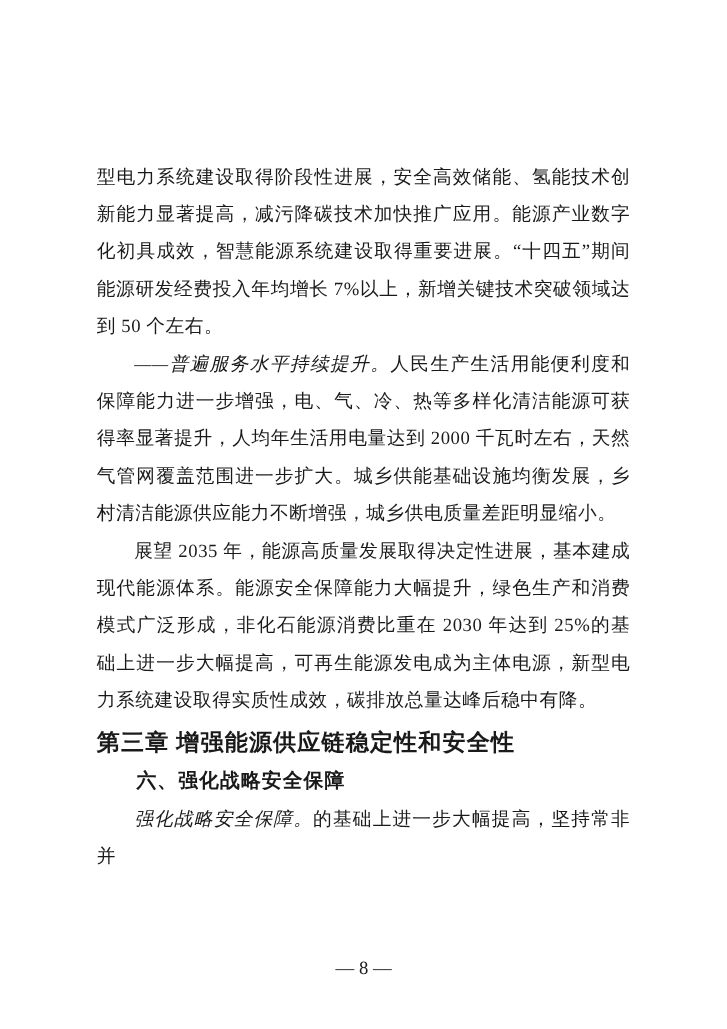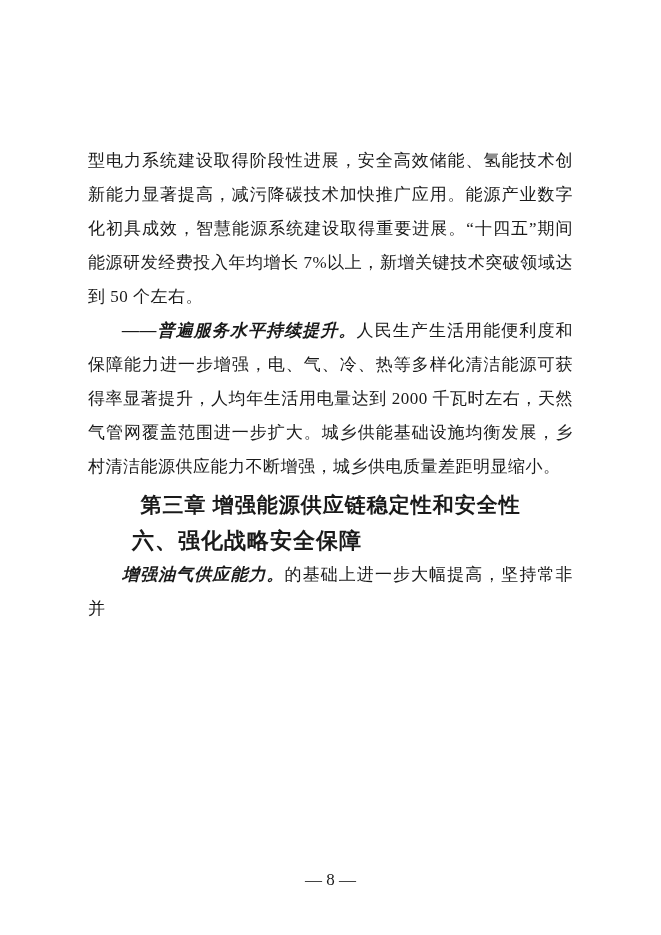--- a/index.html
+++ b/index.html
@@ -29,37 +29,37 @@
     line-height: 34px;
     text-align: justify;
     text-justify: inter-character;
     letter-spacing: 0.5px;
   }
   .para.indent {
     text-indent: 2em;
   }
   .em-lead {
     font-style: italic;
-    font-weight: 700;
+    font-weight: 400;
   }
   .chapter-heading {
     margin: 4px 0 2px 0;
     font-size: 21px;
     line-height: 34px;
     font-weight: bold;
-    text-align: center;
+    text-align: left;
     letter-spacing: 1px;
   }
   .section-heading {
     margin: 0;
-    font-size: 22px;
+    font-size: 18px;
     line-height: 34px;
     font-weight: bold;
     text-indent: 2em;
-    font-family: Liberation Serif, serif;
+    font-family: Liberation Mono, monospace;
     letter-spacing: 1px;
   }
   .footer {
     position: absolute;
     top: 831px;
     left: 0;
     width: 661px;
     text-align: center;
     font-size: 17px;
     line-height: 34px;
@@ -69,26 +69,27 @@
 </head>
 <body>
 
 <div class="page">
   <div class="content">
 
     <p class="para"><span>型电力系统建设取得阶段性进展，安全高效储能、氢能技术创新能力显著提高，减污降碳技术加快推广应用。能源产业数字化初具成效，智慧能源系统建设取得重要进展。“十四五”期间能源研发经费投入年均增长 7%以上，新增关键技术突破领域达到 50 个左右。</span></p>
 
     <p class="para indent"><span class="em-lead">——普遍服务水平持续提升。</span><span>人民生产生活用能便利度和保障能力进一步增强，电、气、冷、热等多样化清洁能源可获得率显著提升，人均年生活用电量达到 2000 千瓦时左右，天然气管网覆盖范围进一步扩大。城乡供能基础设施均衡发展，乡村清洁能源供应能力不断增强，城乡供电质量差距明显缩小。</span></p>
 
+    <p class="para indent"><span>展望 2035 年，能源高质量发展取得决定性进展，基本建成现代能源体系。能源安全保障能力大幅提升，绿色生产和消费模式广泛形成，非化石能源消费比重在 2030 年达到 25%的基础上进一步大幅提高，可再生能源发电成为主体电源，新型电力系统建设取得实质性成效，碳排放总量达峰后稳中有降。</span></p>
 
     <h2 class="chapter-heading">第三章 增强能源供应链稳定性和安全性</h2>
 
 
     <h3 class="section-heading">六、强化战略安全保障</h3>
 
-    <p class="para indent"><span class="em-lead">增强油气供应能力。</span><span>的基础上进一步大幅提高，坚持常非并</span></p>
+    <p class="para indent"><span class="em-lead">强化战略安全保障。</span><span>的基础上进一步大幅提高，坚持常非并</span></p>
 
   </div>
 
   <div class="footer">
     <span>— 8 —</span>
   </div>
 </div>
 
 </body></html>

